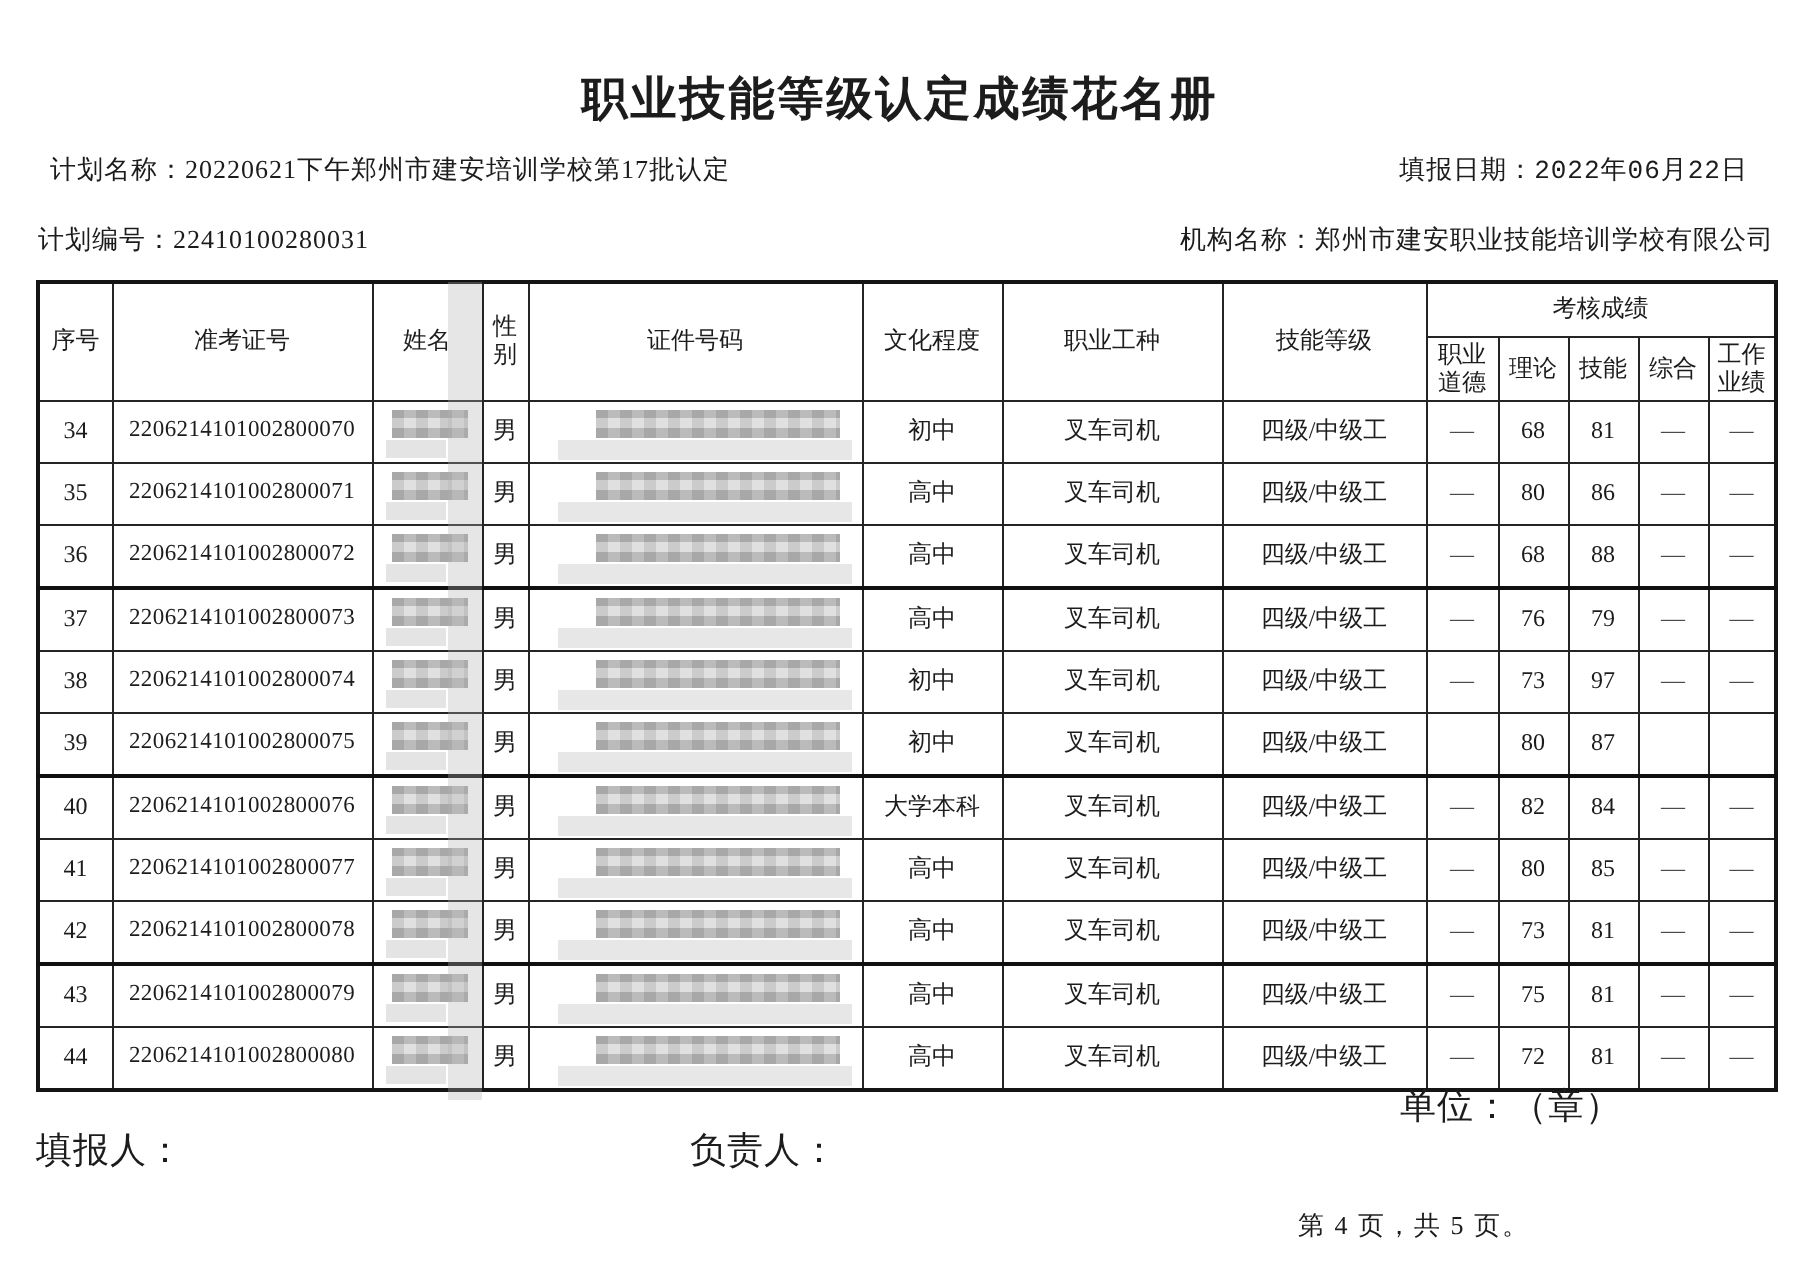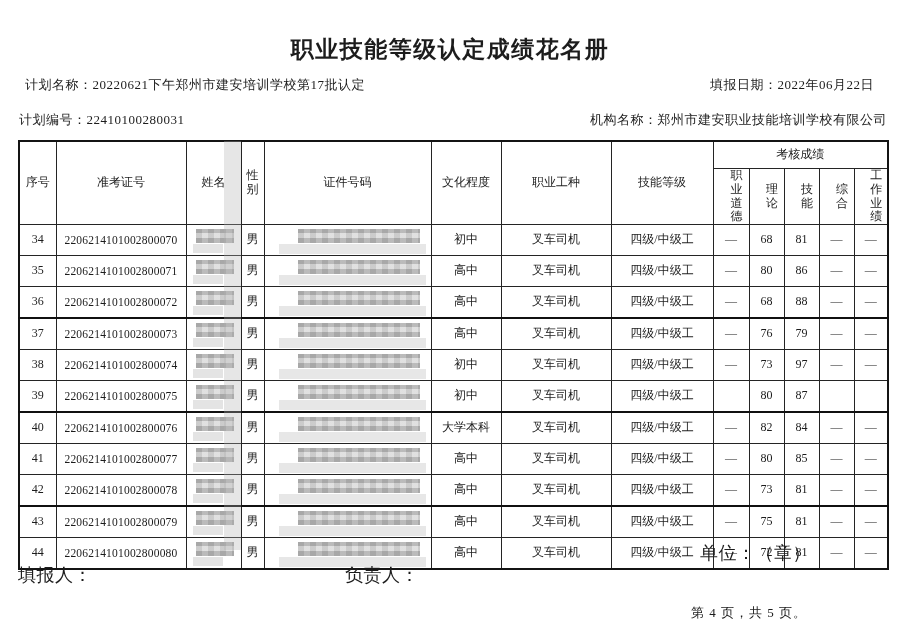--- a/index.html
+++ b/index.html
@@ -10,41 +10,41 @@
     font-family:"Liberation Serif","DejaVu Serif",serif;
     color:#1c1c1c;
     overflow:hidden;
   }
   .title {
     position:absolute; top:34px; left:0; width:100%;
     text-align:center; font-size:23px; font-weight:bold; letter-spacing:1.5px;
   }
   .meta { position:absolute; font-size:13px; white-space:nowrap; letter-spacing:0.5px; }
   .m-plan-name  { left:25px;  top:76px; }
-  .m-date       { right:26px; top:76px; }
+  .m-date       { right:26px; top:76px;font-family:Liberation Mono, monospace; }
   .m-plan-no    { left:19px;  top:111px; }
   .m-org        { right:13px; top:111px;text-align:center; }
 
   table.roster {
     position:absolute; left:18px; top:140px; width:869px;
     border-collapse:collapse; table-layout:fixed;
     font-size:12px;
     border:2px solid #141414;
   }
   .roster th, .roster td {
     border:1px solid #242424;
     text-align:center; vertical-align:middle;
     padding:0 1px;
     font-weight:normal;
     word-break:break-all;
     line-height:1.15;
     overflow:hidden;
   }
   .roster thead tr.group-row th { height:26px; }
-  .roster thead tr.sub-row th   { height:31px; font-size:12px;padding-left:12px; }
+  .roster thead tr.sub-row th   { height:31px; font-size:12px; }
   .roster tbody td { height:30px; }
   .roster tbody tr.thick td { border-bottom-width:2px; border-bottom-color:#101010; }
   td.num { font-size:11.5px; letter-spacing:0.2px; }
   td.dash { color:#4a4a4a; }
 
   
   .mosaic {
     background-color:#d9d9d9;
     background-image:
       repeating-linear-gradient(0deg,  rgba(150,150,150,0.50) 0 5px, rgba(225,225,225,0.45) 5px 10px),
@@ -58,21 +58,21 @@
   .v-smudge {
     position:absolute; left:224px; top:141px; width:17px; height:409px;
     background:rgba(178,178,178,0.32);
     pointer-events:none;
   }
 
   .sig { position:absolute; font-size:18px; letter-spacing:0.5px; }
   .sig-filler { left:18px;  top:563px; }
   .sig-resp   { left:345px; top:563px; }
   .sig-unit   { left:700px; top:541px; }
-  .page-info  { position:absolute; left:649px; top:604px; font-size:13px; letter-spacing:1px;margin-left:42px; }
+  .page-info  { position:absolute; left:649px; top:604px; font-size:13px; letter-spacing:1px; }
 </style>
 </head>
 <body>
 
 <div class="title">职业技能等级认定成绩花名册</div>
 
 <div class="meta m-plan-name"><span>计划名称：</span><span>20220621下午郑州市建安培训学校第17批认定</span></div>
 <div class="meta m-date"><span>填报日期：</span><span>2022年06月22日</span></div>
 <div class="meta m-plan-no"><span>计划编号：</span><span>22410100280031</span></div>
 <div class="meta m-org"><span>机构名称：</span><span>郑州市建安职业技能培训学校有限公司</span></div>

